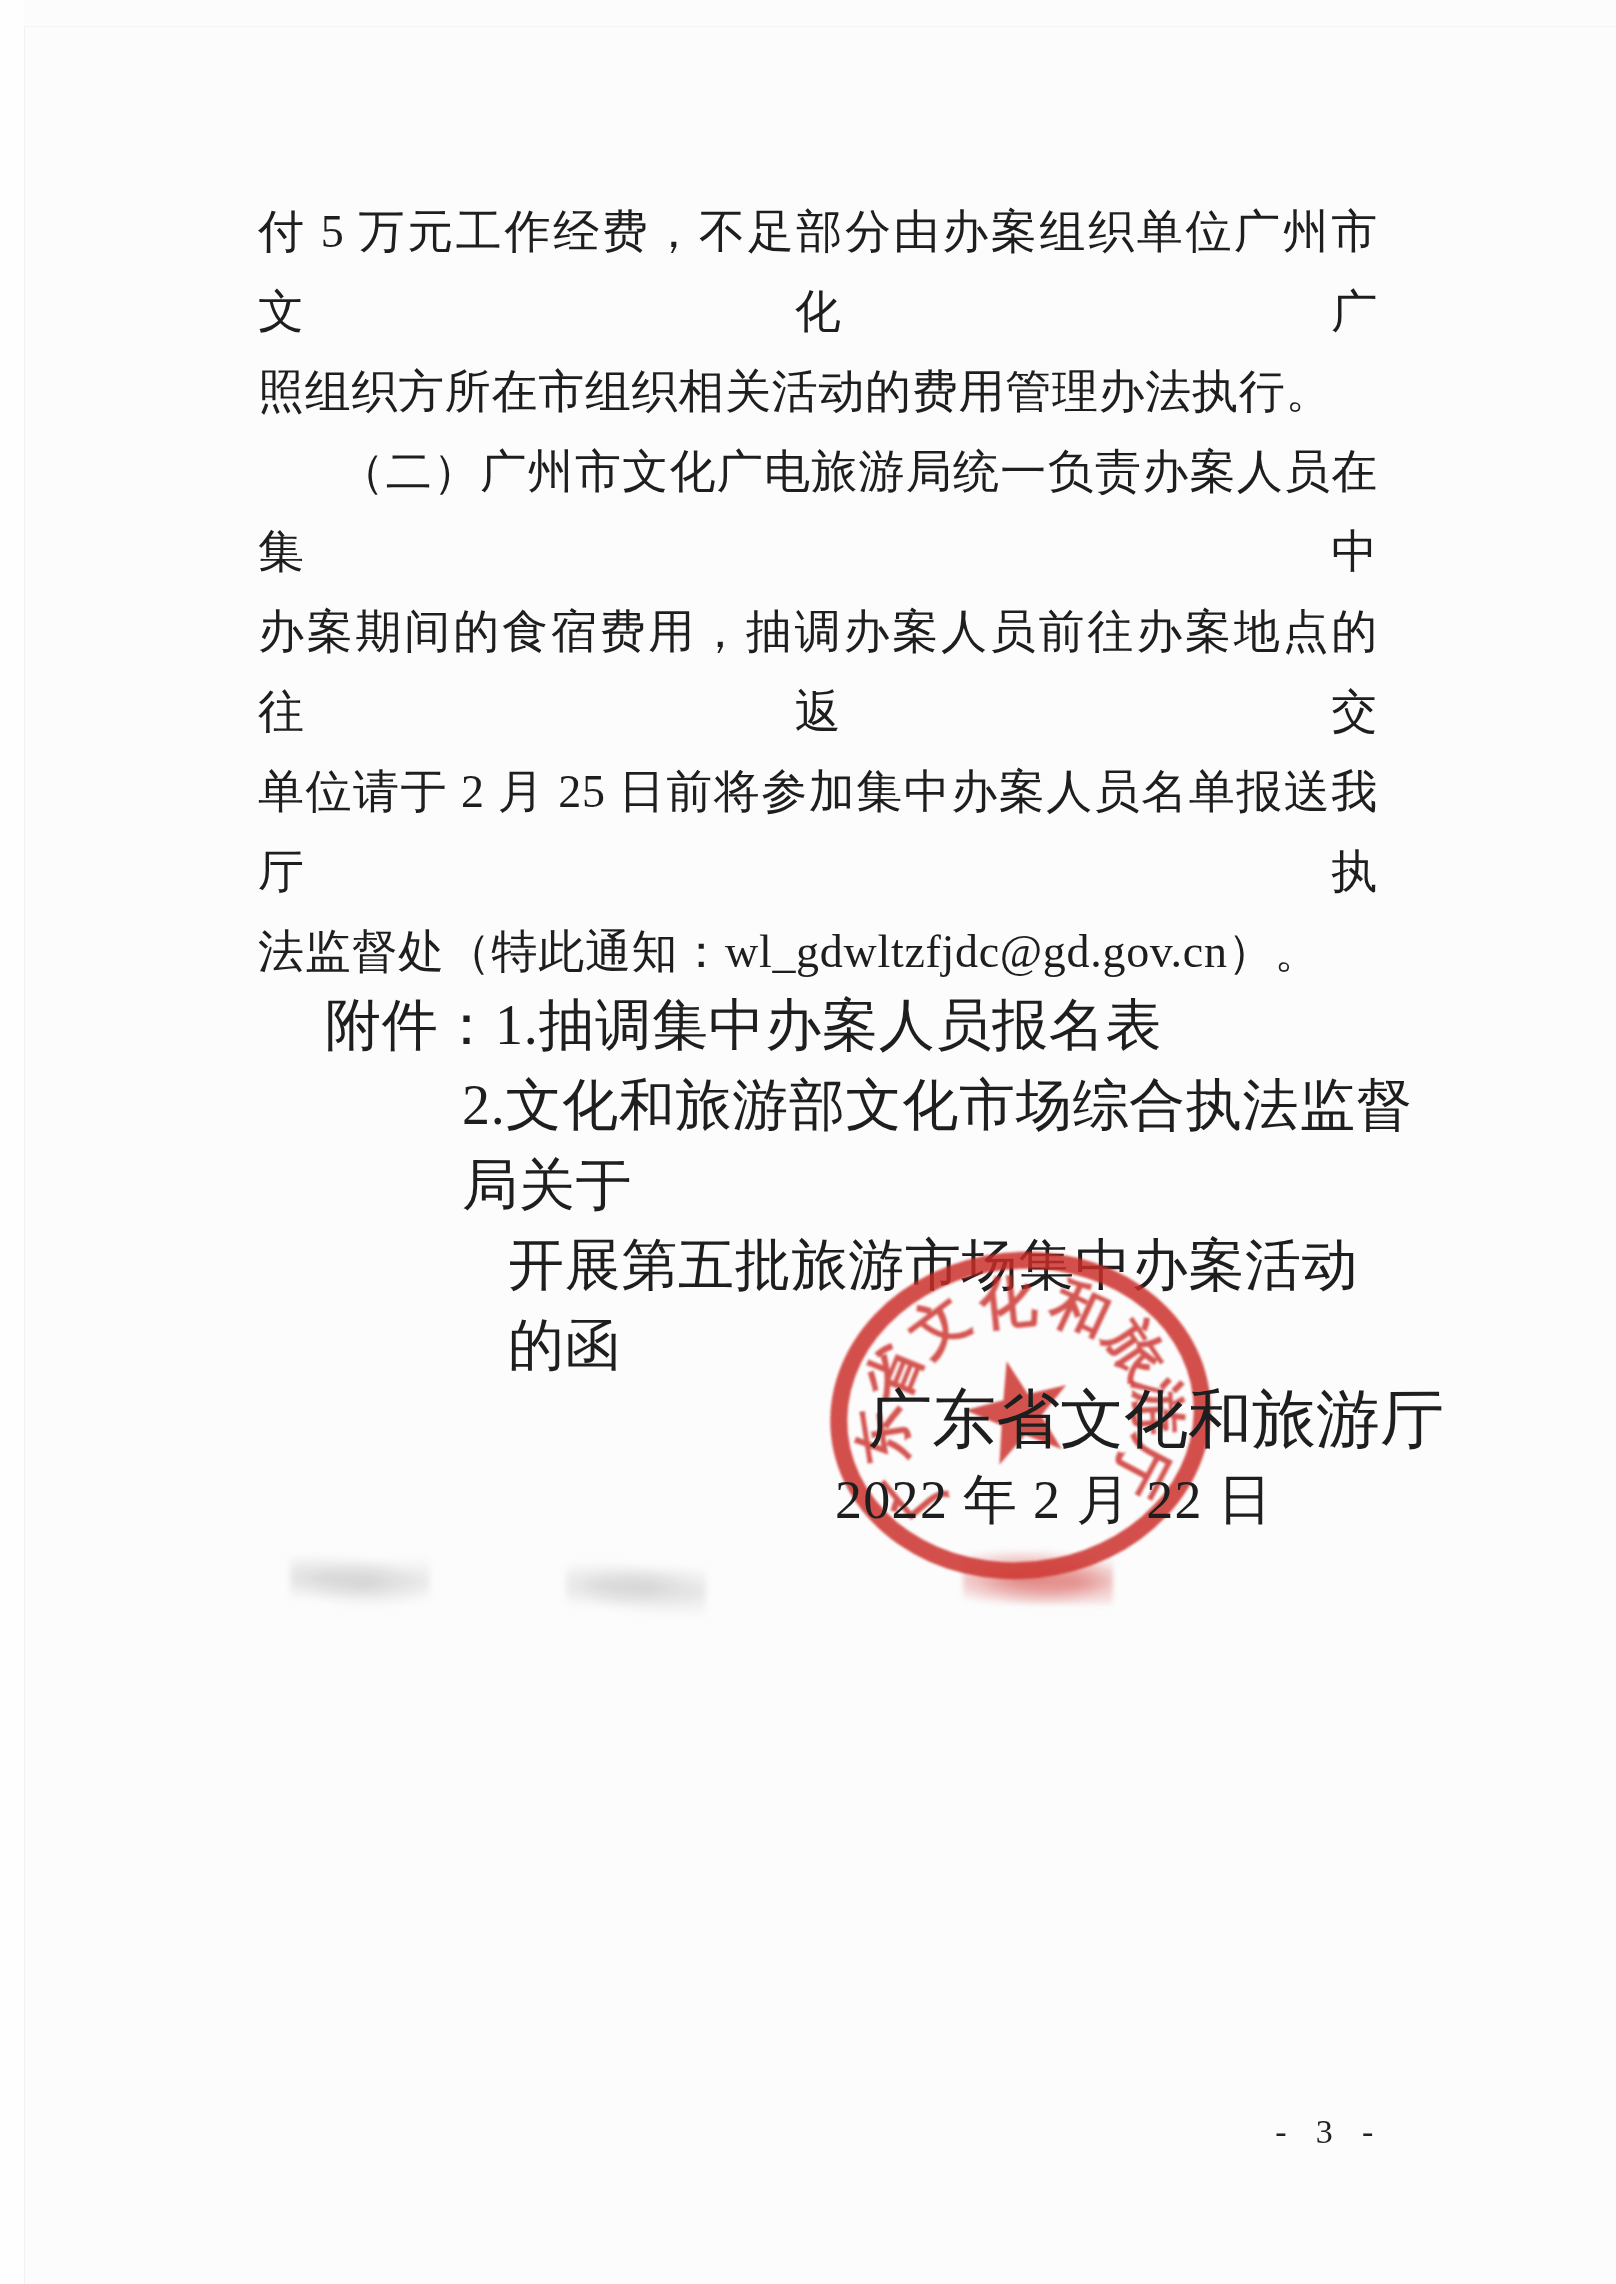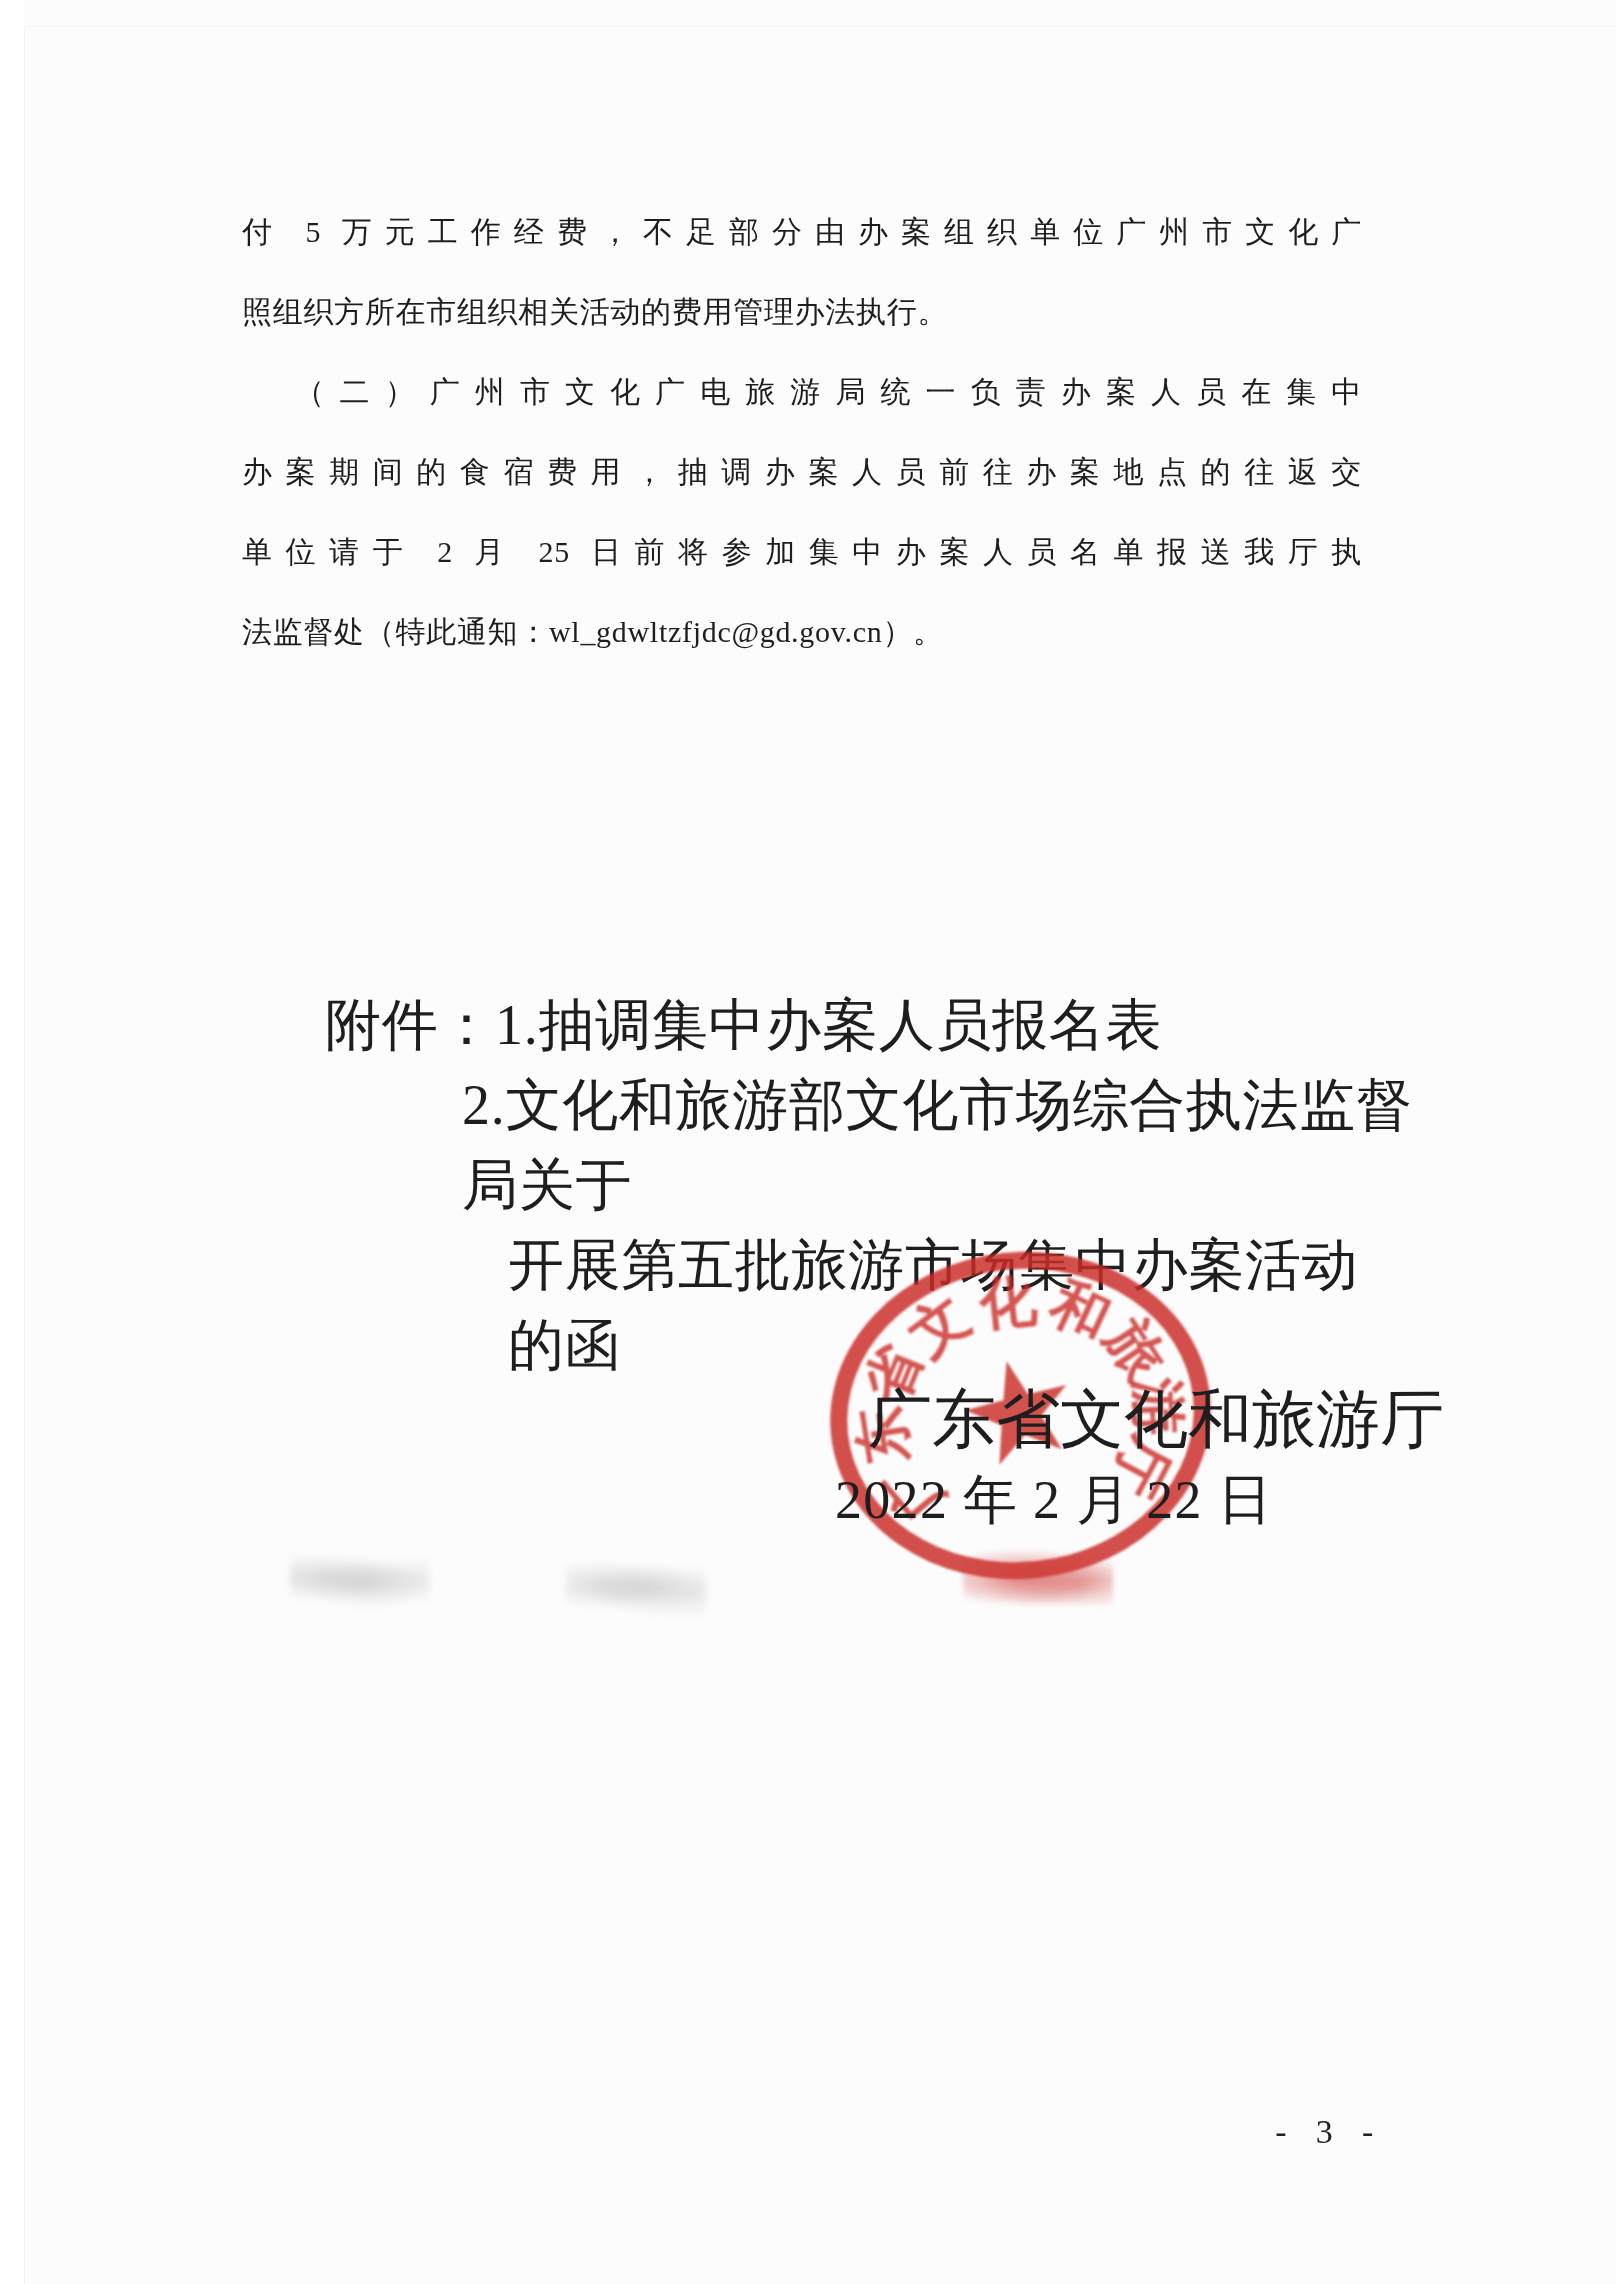--- a/index.html
+++ b/index.html
@@ -11,22 +11,22 @@
     font-family:"Liberation Serif","DejaVu Serif",serif;
     color:#1e1e1e;
   }
   
   .edge-v{position:absolute;left:23.5px;top:26px;width:1.3px;height:2258px;background:#ededed;opacity:.8;}
   .edge-h{position:absolute;left:23.5px;top:26px;width:1593px;height:1.3px;background:#f1f1f1;opacity:.8;}
   .corner-light{position:absolute;left:0;top:0;width:23.5px;height:2284px;background:#fefefe;}
 
   
   .body-block{
-    position:absolute;left:242px;top:192px;width:1120px;
-    font-size:30px;line-height:80px;
+    position:absolute;left:258px;top:192px;width:1120px;
+    font-size:46px;line-height:80px;
     letter-spacing:0.7px;
   }
   .line{white-space:pre-wrap;}
   .just{text-align:justify;text-align-last:justify;text-justify:inter-character;}
   .ind2{text-indent:1.75em;}
   .indent-first{text-indent:2em;}
 
   
   .attach-block{
     position:absolute;left:242px;top:985px;width:1173px;

